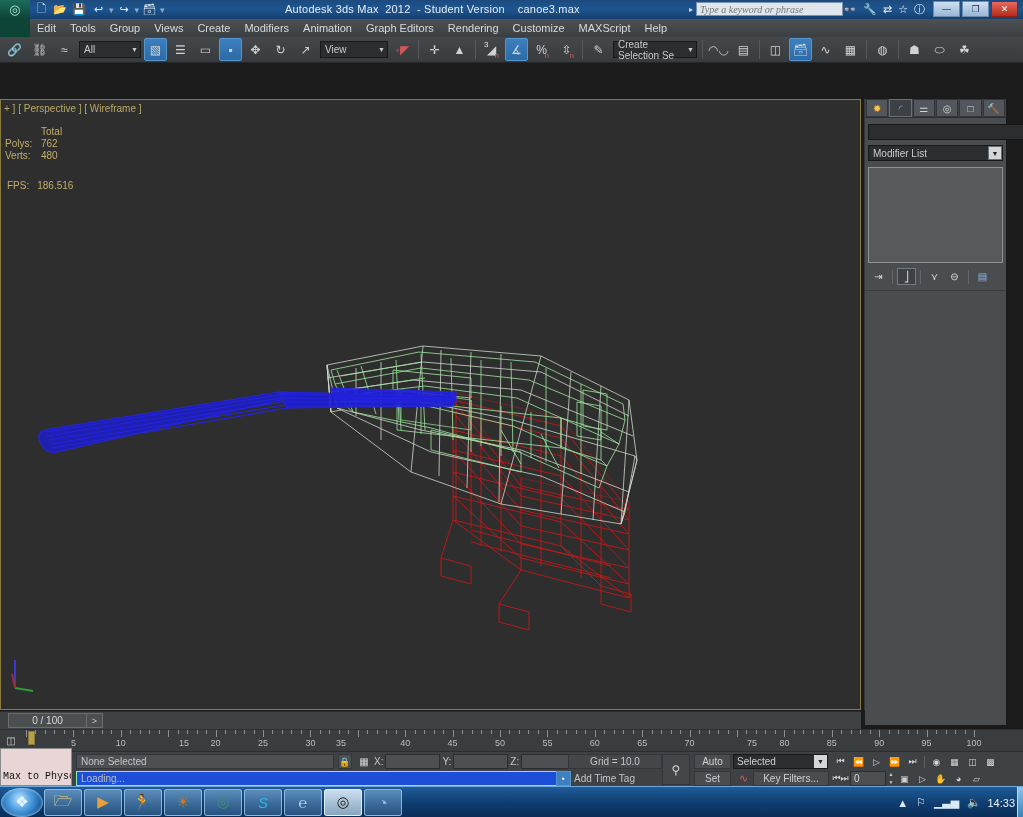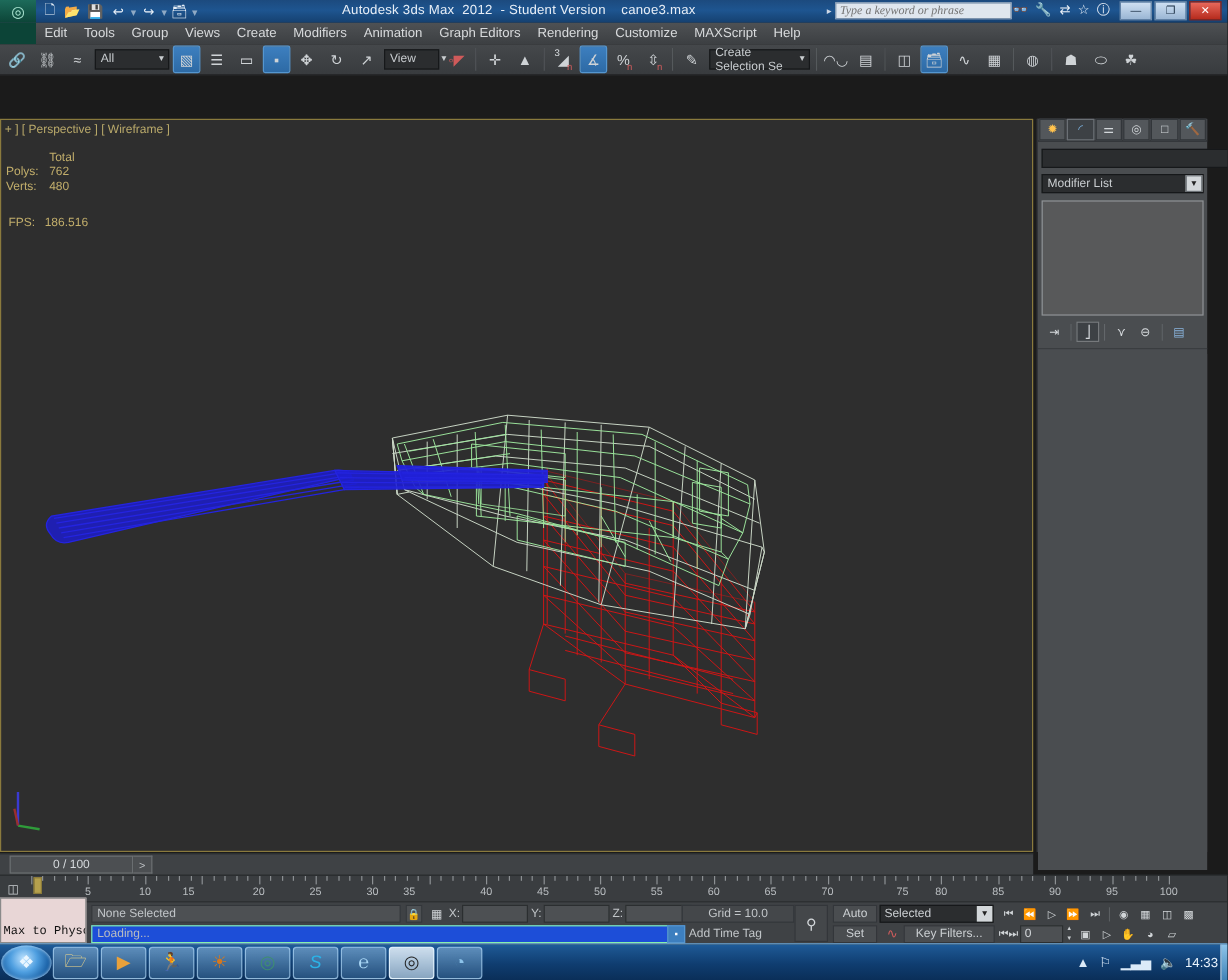--- a/index.html
+++ b/index.html
@@ -95,21 +95,21 @@
   }
   .tbtn.red { color: #d05a5a; }
   .tbsep { width:1px; height:19px; background:#2c2f31; margin:0 3px; border-right:1px solid #55595c; }
   .tbcombo {
     height: 17px; background: #2b2d2f; border: 1px solid #16181a;
     color: #c9cdd0; font-size: 10px; display:flex; align-items:center;
     padding: 0 2px 0 4px; margin: 0 2px;
   }
   .tbcombo .arw { margin-left: auto; font-size: 7px; color:#c9cdd0; padding-left:4px; }
   .tbcombo.w-all { width: 62px; }
-  .tbcombo.w-view { width: 46px; gap: 16px; }
+  .tbcombo.w-view { width: 68px; gap: 16px; }
   .tbcombo.w-sel { width: 84px; }
   .sup { position:absolute; left:3px; top:1px; font-size:8px; color:#dfe3e6; }
   .subn { position:absolute; right:3px; bottom:0px; font-size:8px; color:#cf5c5c; }
 
   
   .ribbon {
     position: absolute; left: 0; top: 63px; width: 1023px; height: 36px;
     background: #3b3e41;
   }
   .rtabs { position:absolute; left:0; top:0; height: 18px; display:flex; align-items:flex-end; }
@@ -198,21 +198,21 @@
   .cp-divider { margin: 5px 0 0 0; height: 1px; background:#3a3d40; border-bottom:1px solid #60646700; }
   .cp-body { margin-top: 4px; height: 430px; background:#4a4d50; }
 
   
   .timeslider {
     position: absolute; left: 0; top: 711px; width: 861px; height: 18px;
     background: #3f4245; border-top:1px solid #2b2e30;
     display:flex; align-items:center;
   }
   .ts-field {
-    width: 103px; height: 15px; margin-left: 8px;
+    width: 79px; height: 15px; margin-left: 8px;
     background: #4c4f52; border: 1px solid #6a6e71;
     color: #d6dadd; font-size: 10px; text-align:center; line-height: 14px;
   }
   .ts-next {
     width: 16px; height: 15px; background:#4c4f52; border:1px solid #6a6e71;
     border-left:none; color:#c3c7ca; font-size:9px;
     display:flex; align-items:center; justify-content:center;
   }
   .ts-track { flex:1; height: 18px; }
 
@@ -736,21 +736,21 @@
         <div class="tick min" style="left: 881.64px;"></div>
         <div class="tick min" style="left: 891.12px;"></div>
         <div class="tick maj" style="left: 900.6px;"></div>
         <div class="tick min" style="left: 910.08px;"></div>
         <div class="tick min" style="left: 919.56px;"></div>
         <div class="tick min" style="left: 929.04px;"></div>
         <div class="tick min" style="left: 938.52px;"></div>
         <div class="tick maj" style="left: 948px;"></div>
         <div class="tlabel" style="left: 47.4px;">5</div>
         <div class="tlabel" style="left: 94.8px;">10</div>
-        <div class="tlabel" style="left: 131px;">15</div>
+        <div class="tlabel" style="left: 158px;">15</div>
         <div class="tlabel" style="left: 189.6px;">20</div>
         <div class="tlabel" style="left: 237px;">25</div>
         <div class="tlabel" style="left: 284.4px;">30</div>
         <div class="tlabel" style="left: 315px;">35</div>
         <div class="tlabel" style="left: 379.2px;">40</div>
         <div class="tlabel" style="left: 426.6px;">45</div>
         <div class="tlabel" style="left: 474px;">50</div>
         <div class="tlabel" style="left: 521.4px;">55</div>
         <div class="tlabel" style="left: 568.8px;">60</div>
         <div class="tlabel" style="left: 616.2px;">65</div>

